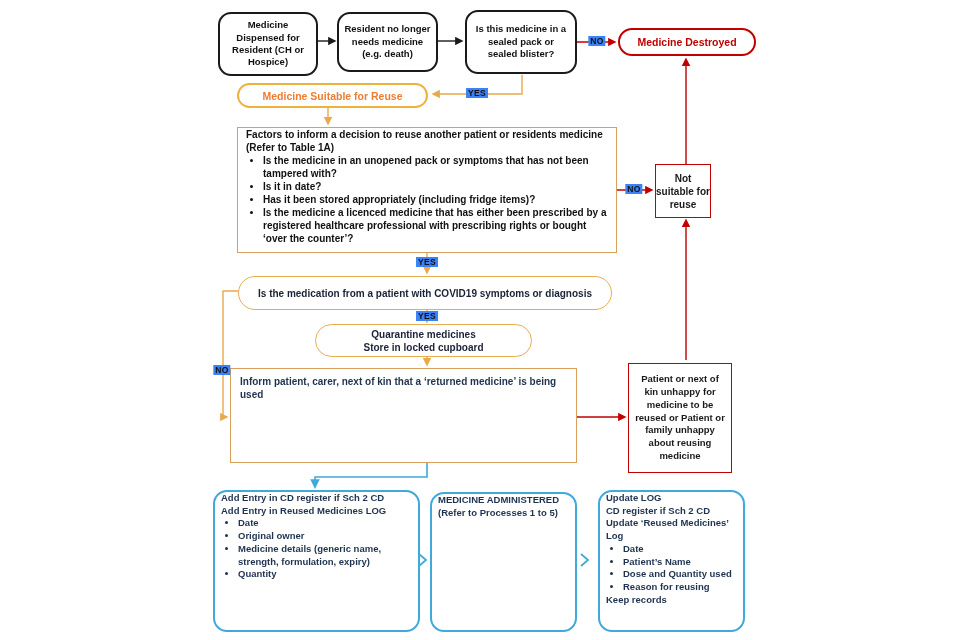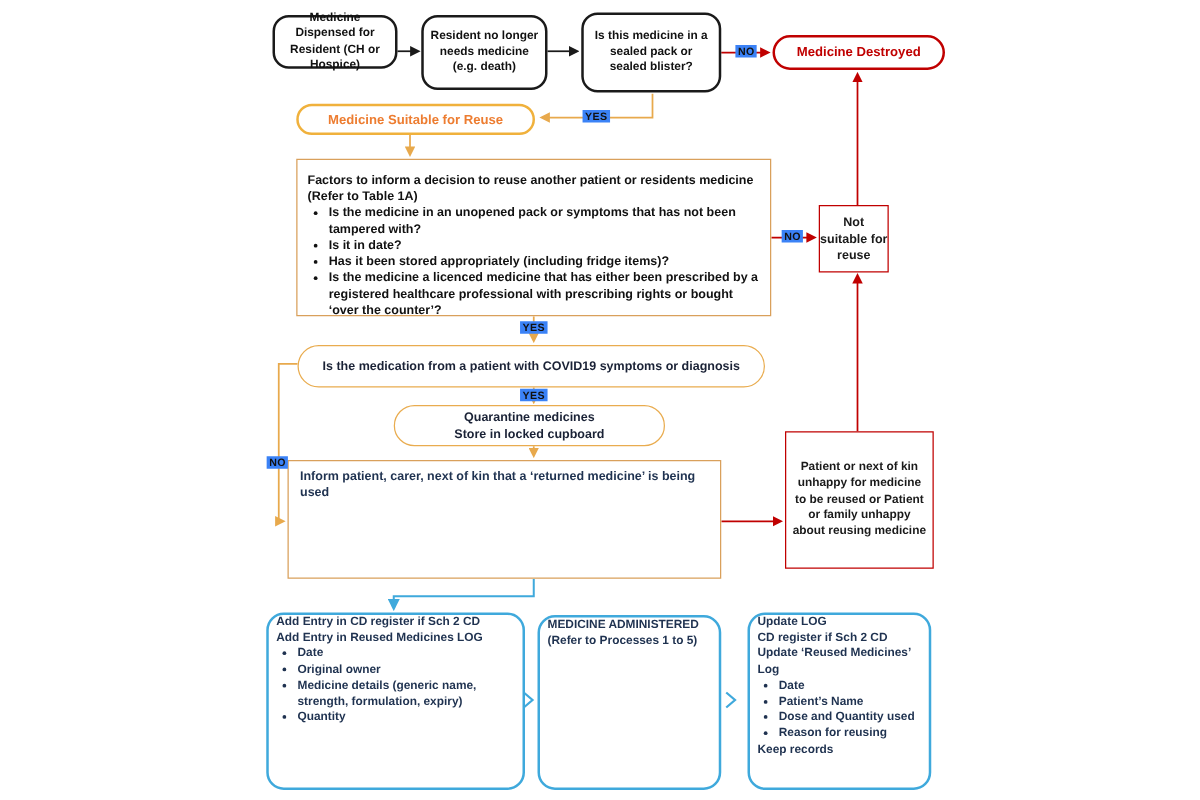--- a/index.html
+++ b/index.html
@@ -8,21 +8,21 @@
     font-family:"Liberation Sans",sans-serif;font-weight:bold;color:#1a1a1a;
   }
   .wires{position:absolute;left:0;top:0;z-index:1;pointer-events:none;}
   .node{position:absolute;box-sizing:border-box;z-index:2;background:#fff;}
   .center{display:flex;flex-direction:column;align-items:center;justify-content:center;text-align:center;}
   .black-round{border:2px solid #1a1a1a;border-radius:13px;font-size:9.5px;line-height:1.3;padding:2px 5px;color:#111;}
   .stadium{border-radius:999px;}
   .destroyed{border:2px solid #C00000;color:#C00000;font-size:10.5px;}
   .suitable{border:2px solid #F0B13C;color:#ED7D31;font-size:10.5px;}
   .gold-stadium{border:1.5px solid #E9AC4F;color:#1a2236;font-size:10px;line-height:1.3;padding:2px 14px;}
-  .panel{border:1.5px solid #D9A05B;font-size:10px;line-height:1.3;color:#111;padding:10px 8px;}
+  .panel{border:1.5px solid #D9A05B;font-size:10px;line-height:1.3;color:#111;padding:0 8px;}
   .red-box{border:1.5px solid #C00000;}
   .navy{color:#1F3250;}
   .blue-box{border:2px solid #3FA9DC;border-radius:14px;color:#1F3250;font-size:9.5px;line-height:1.34;padding:0 6px;}
   .panel ul,.blue-box ul{margin:0;padding-left:17px;}
   .panel li,.blue-box li{margin:0;}
   .para{margin:0 0 11px 0;}
   .para:last-child{margin-bottom:0;}
   .edge-label{
     position:absolute;z-index:3;transform:translate(-50%,-50%);
     background:#3b82f6;font-size:8.5px;color:#111;padding:0 2px;letter-spacing:.3px;
@@ -63,21 +63,21 @@
     <polyline points="427,253 427,272" fill="none" stroke="#E8A94C" stroke-width="1.4" marker-end="url(#m-gold)"></polyline>
     <polyline points="427,310 427,321" fill="none" stroke="#E8A94C" stroke-width="1.4" marker-end="url(#m-gold)"></polyline>
     <polyline points="427,357 427,364" fill="none" stroke="#E8A94C" stroke-width="1.4" marker-end="url(#m-gold)"></polyline>
     <polyline points="238,291 223,291 223,417 226,417" fill="none" stroke="#E8A94C" stroke-width="1.4" marker-end="url(#m-gold)"></polyline>
 
     <polyline points="427,463 427,477 315,477 315,486" fill="none" stroke="#3FA9DC" stroke-width="1.6" marker-end="url(#m-cyan)"></polyline>
     <polyline points="419,554 426,560 419,566" fill="none" stroke="#3FA9DC" stroke-width="1.8"></polyline>
     <polyline points="581,554 588,560 581,566" fill="none" stroke="#3FA9DC" stroke-width="1.8"></polyline>
   </svg>
 
-  <div class="node black-round center" style="left:218px;top:12px;width:100px;height:43px;">
+  <div class="node black-round center" style="left:218px;top:12px;width:100px;height:64px;">
     <span>Medicine Dispensed for Resident (CH or Hospice)</span>
   </div>
   <div class="node black-round center" style="left:337px;top:12px;width:101px;height:60px;">
     <span>Resident no longer needs medicine (e.g. death)</span>
   </div>
   <div class="node black-round center" style="left:465px;top:10px;width:112px;height:64px;">
     <span>Is this medicine in a sealed pack or sealed blister?</span>
   </div>
 
   <div class="node stadium suitable center" style="left:237px;top:83px;width:191px;height:25px;">
@@ -108,21 +108,21 @@
 
   <div class="node stadium gold-stadium center" style="left:315px;top:324px;width:217px;height:33px;">
     <span>Quarantine medicines</span>
     <span>Store in locked cupboard</span>
   </div>
 
   <div class="node panel navy" style="left:230px;top:368px;width:347px;height:95px;padding:6px 9px;">
     <div class="para">Inform patient, carer, next of kin that a ‘returned medicine’ is being used</div>
   </div>
 
-  <div class="node red-box center" style="left:628px;top:345px;width:119px;height:110px;font-size:9.5px;line-height:1.35;padding:3px 5px;">
+  <div class="node red-box center" style="left:628px;top:363px;width:104px;height:110px;font-size:9.5px;line-height:1.35;padding:3px 5px;">
     <span>Patient or next of kin unhappy for medicine to be reused or Patient or family unhappy about reusing medicine</span>
   </div>
 
   <div class="node blue-box" style="left:213px;top:490px;width:207px;height:142px;">
     <div>Add Entry in CD register if Sch 2 CD</div>
     <div>Add Entry in Reused Medicines LOG</div>
     <ul>
       <li>Date</li>
       <li>Original owner</li>
       <li>Medicine details (generic name, strength, formulation, expiry)</li>

